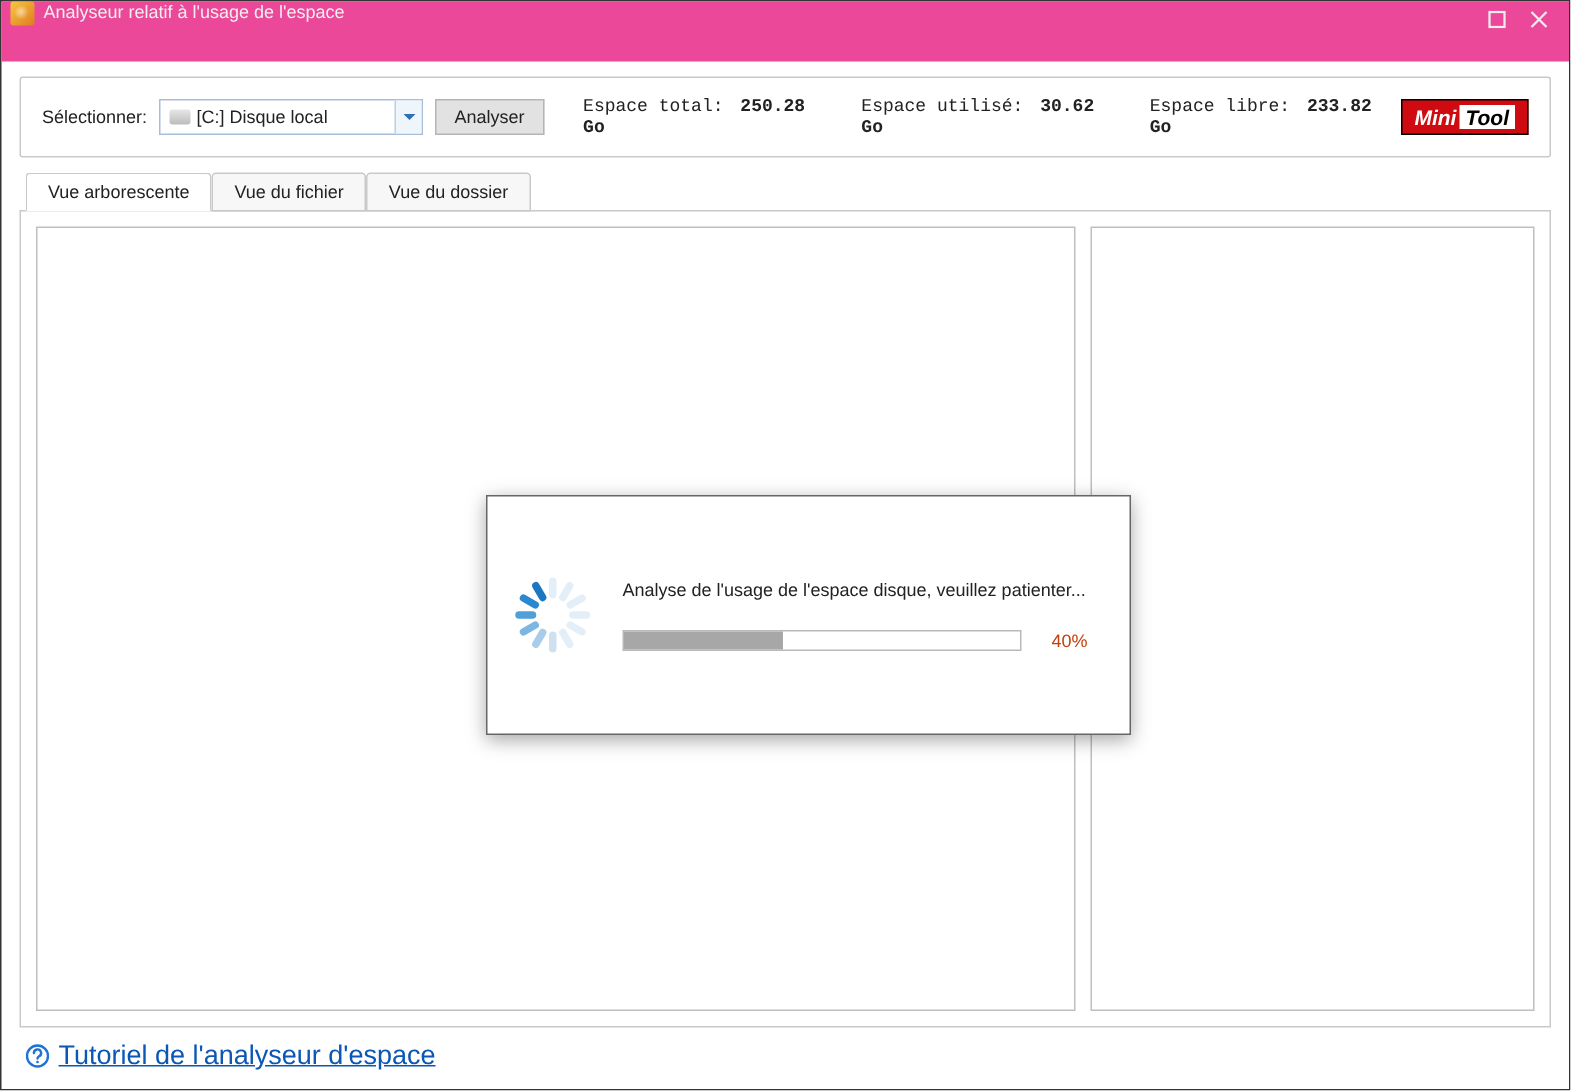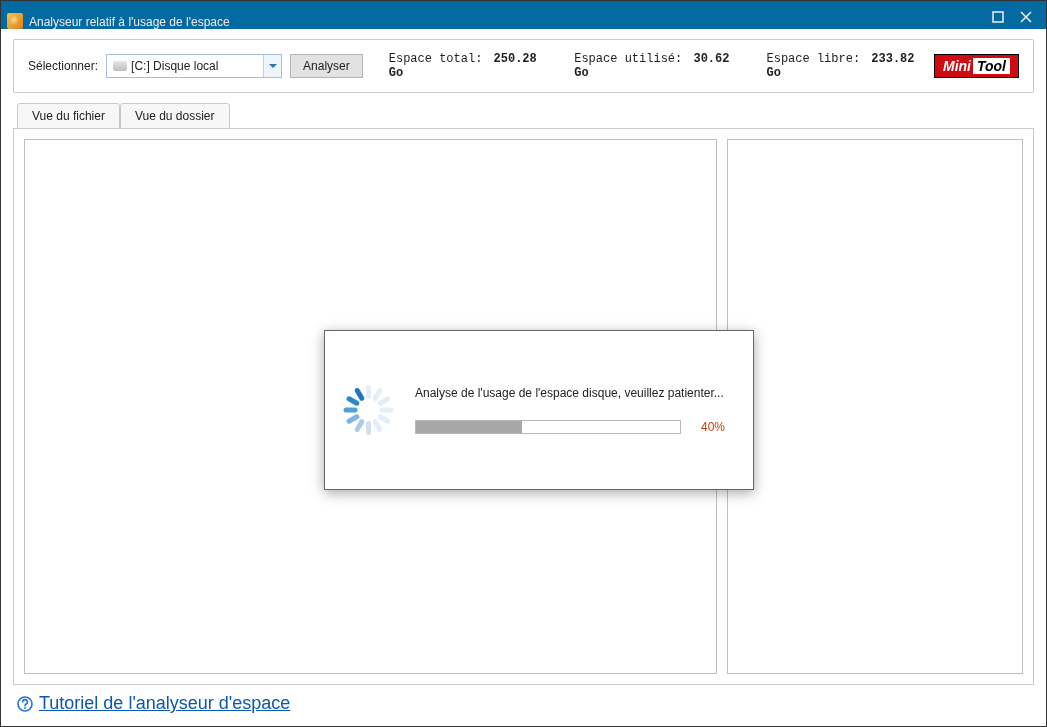--- a/index.html
+++ b/index.html
@@ -1,18 +1,18 @@
 <!DOCTYPE html>
 <html><head>
 <meta charset="utf-8">
 <style>
   * { box-sizing: border-box; }
   html, body { margin: 0; padding: 0; font-family: "Segoe UI", Tahoma, Arial, sans-serif; font-size: 12px; color: #222; }
   .window { width: 1047px; height: 727px; background: #fff; position: relative; display: flex; flex-direction: column; border: 1px solid #333; }
-  .titlebar { height: 28px; background: #0369a1; display: flex; align-items: flex-end; padding: 0 6px; color: #eee; }
+  .titlebar { height: 40px; background: #ec4899; display: flex; align-items: flex-start; padding: 0 6px; color: #eee; }
   .titlebar .app-icon { width: 16px; height: 16px; margin-right: 6px; background: linear-gradient(135deg,#f6c742,#e07b1f); border-radius: 2px; position: relative; }
   .titlebar .app-icon::after { content:""; position:absolute; inset:3px; background: radial-gradient(circle at 40% 40%, #fff8, transparent 60%); border-radius:50%; }
   .titlebar .title-text { flex: 0 0 auto; font-size: 12px; }
   .titlebar .spacer { flex: 1; }
   .titlebar .winbtn { width: 28px; height: 24px; display: flex; align-items: center; justify-content: center; color: #eee; }
   .titlebar .winbtn svg { width: 12px; height: 12px; stroke: #eee; stroke-width: 1.5; fill: none; }
 
   .content { flex: 1; padding: 10px 12px 8px 12px; display: flex; flex-direction: column; }
 
   .toolbar-panel { border: 1px solid #c9c9c9; background: #fff; padding: 12px 14px; display: flex; align-items: center; gap: 8px; border-radius: 2px; }
@@ -105,20 +105,21 @@
       </span>
 
       <div class="logo">
         <span class="mini">Mini</span>
         <span class="tool">Tool</span>
       </div>
     </div>
 
     <div class="tabs-wrap">
       <div class="tabstrip">
+        <div class="tab">Vue arborescente</div>
         <div class="tab inactive">Vue du fichier</div>
         <div class="tab inactive">Vue du dossier</div>
       </div>
       <div class="tabpanel">
         <div class="pane left"></div>
         <div class="pane right"></div>
       </div>
     </div>
 
     <div class="footer">

